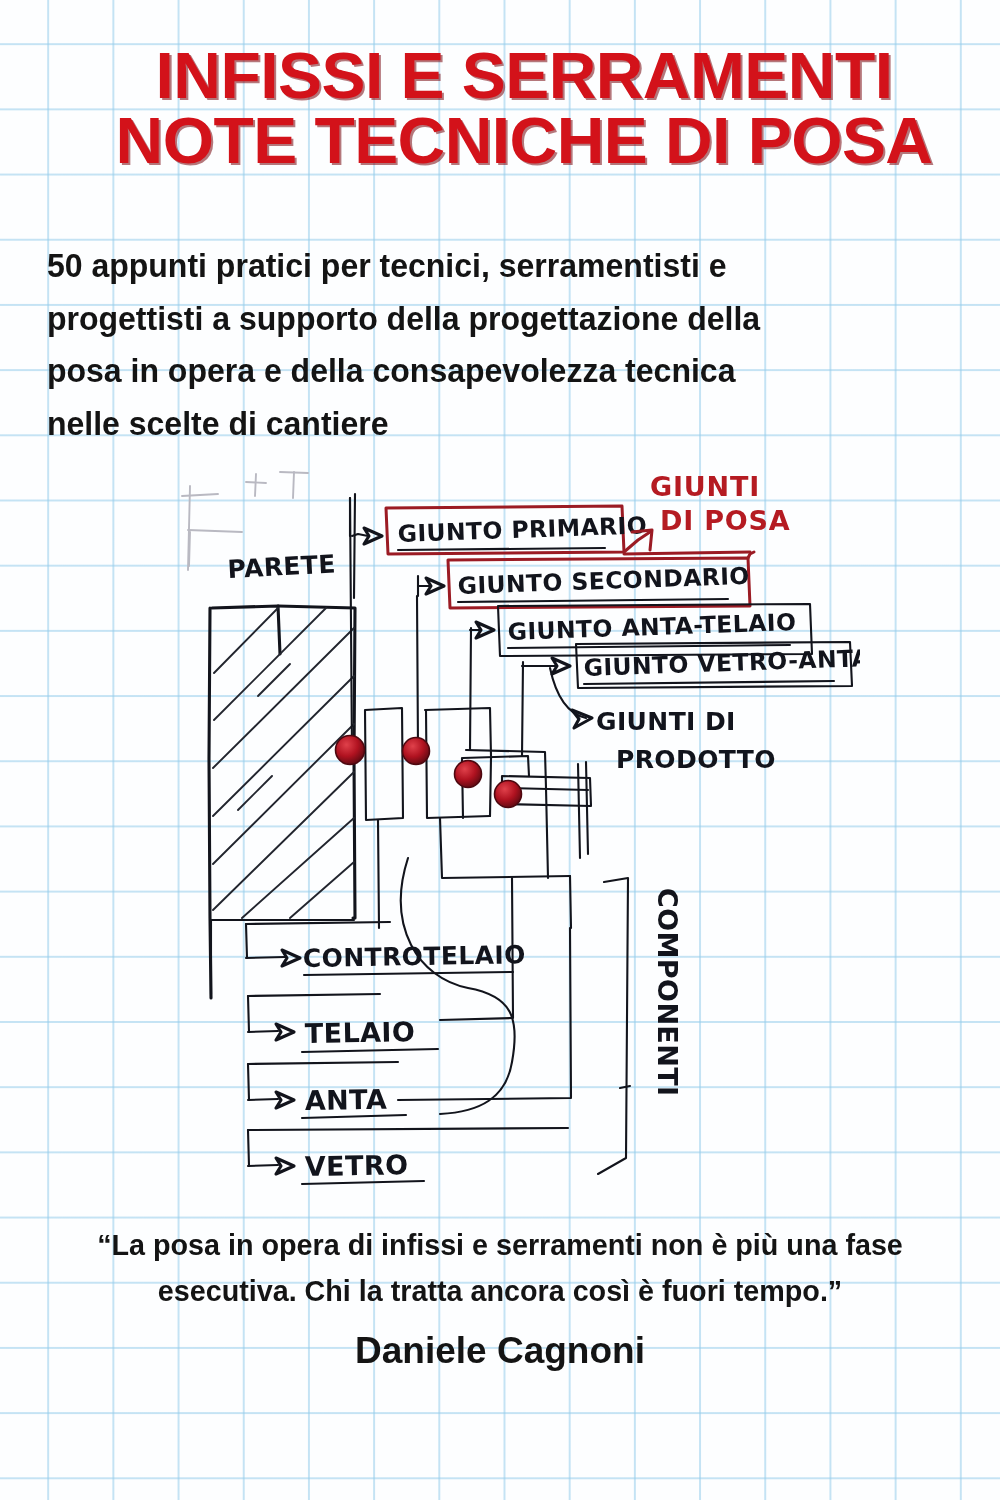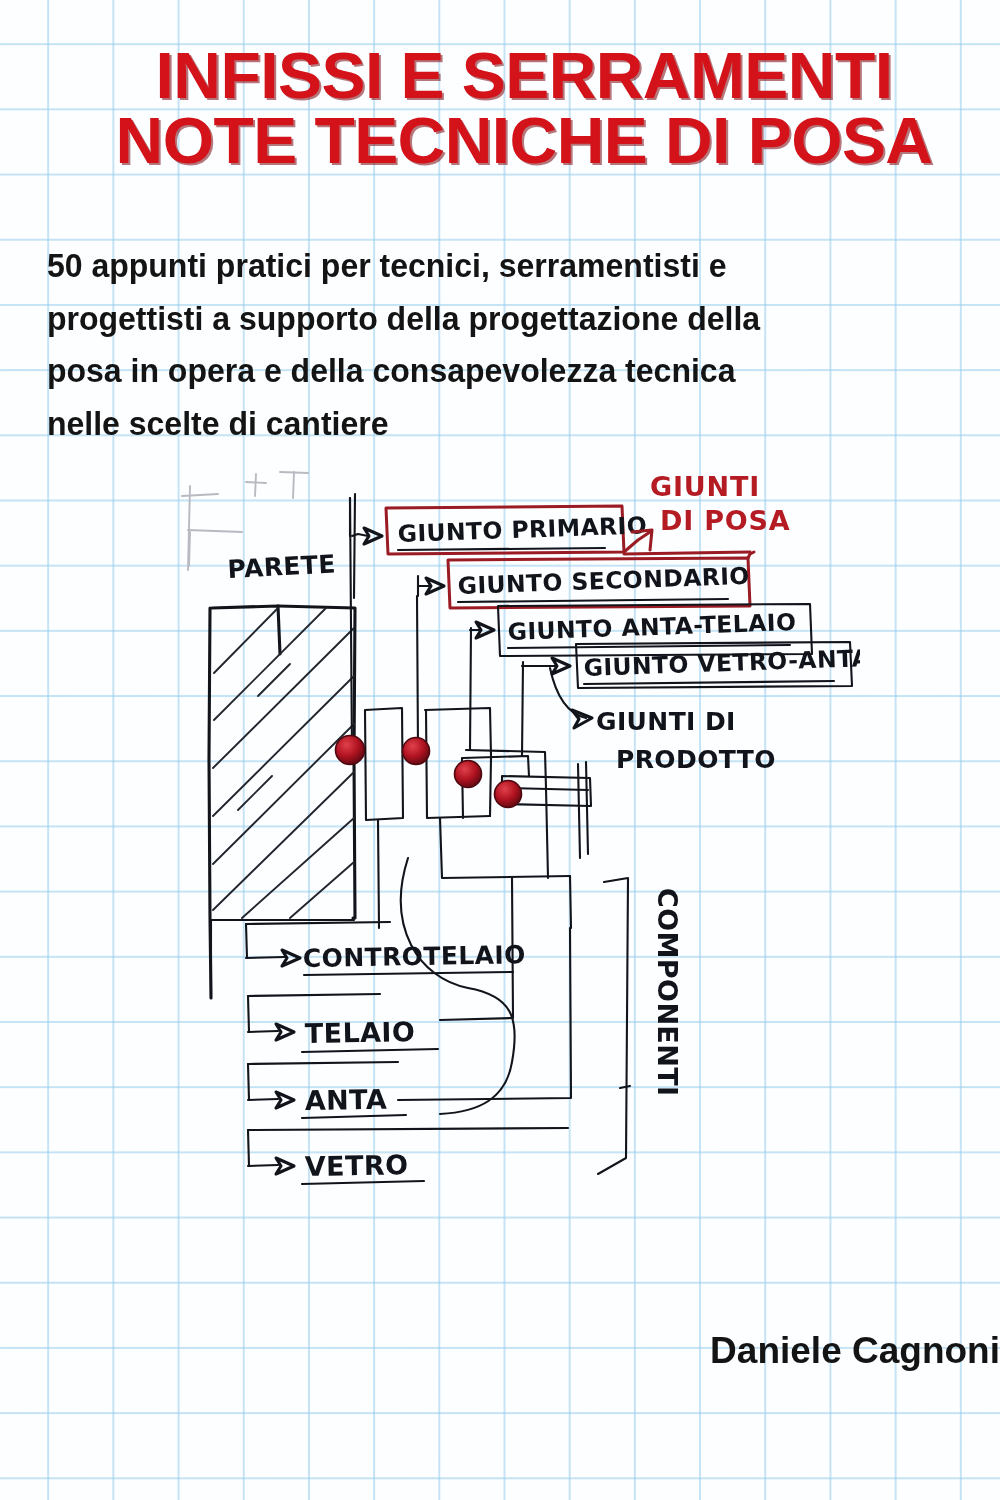--- a/index.html
+++ b/index.html
@@ -102,21 +102,21 @@
     line-height: 1.6;
     color: #141414;
     white-space: nowrap;
     transform: scaleX(0.99);
   }
   .author {
     position: absolute;
     top: 1330px;
     left: 0;
     width: 1000px;
-    text-align: right;
+    text-align: center;
     font-family: "Liberation Sans", sans-serif;
     font-weight: bold;
     font-size: 37px;
     color: #141414;
   }
 </style>
 </head>
 <body>
 
 <div id="cover">
@@ -306,16 +306,20 @@
 
     <g>
       <path class="ink-thin" d="M454,424 L478,420 L477,560 L476,700 L448,716"></path>
       <path class="ink-thin" d="M470,630 L480,628"></path>
       <text class="hand" x="508" y="430" font-size="27" transform="rotate(90 508 430)">COMPONENTI</text>
     </g>
 
   </svg>
   </div>
 
+  <div class="quote-block">
+    <div class="quote-line">“La posa in opera di infissi e serramenti non è più una fase</div>
+    <div class="quote-line">esecutiva. Chi la tratta ancora così è fuori tempo.”</div>
+  </div>
 
   <div class="author">Daniele Cagnoni</div>
 
 </div>
 
 </body></html>

